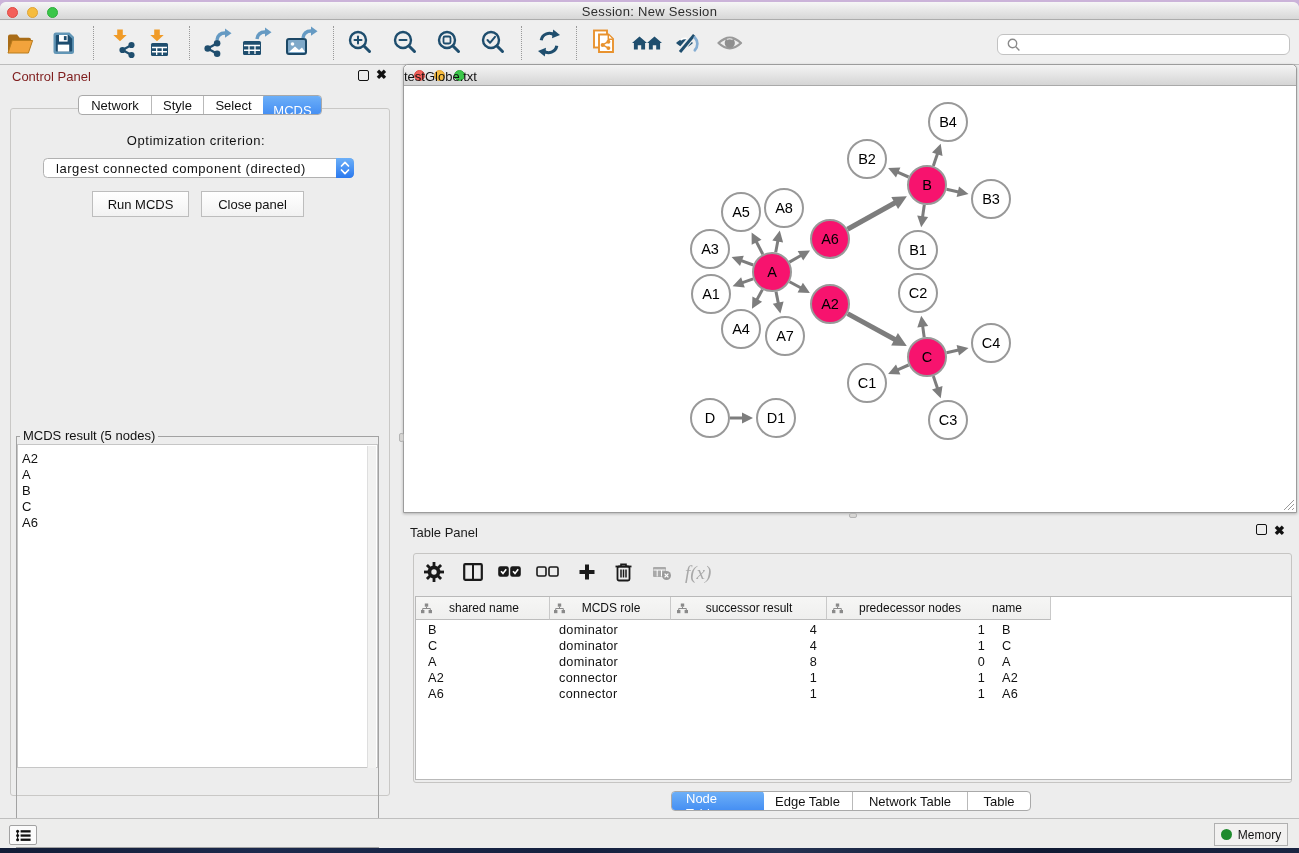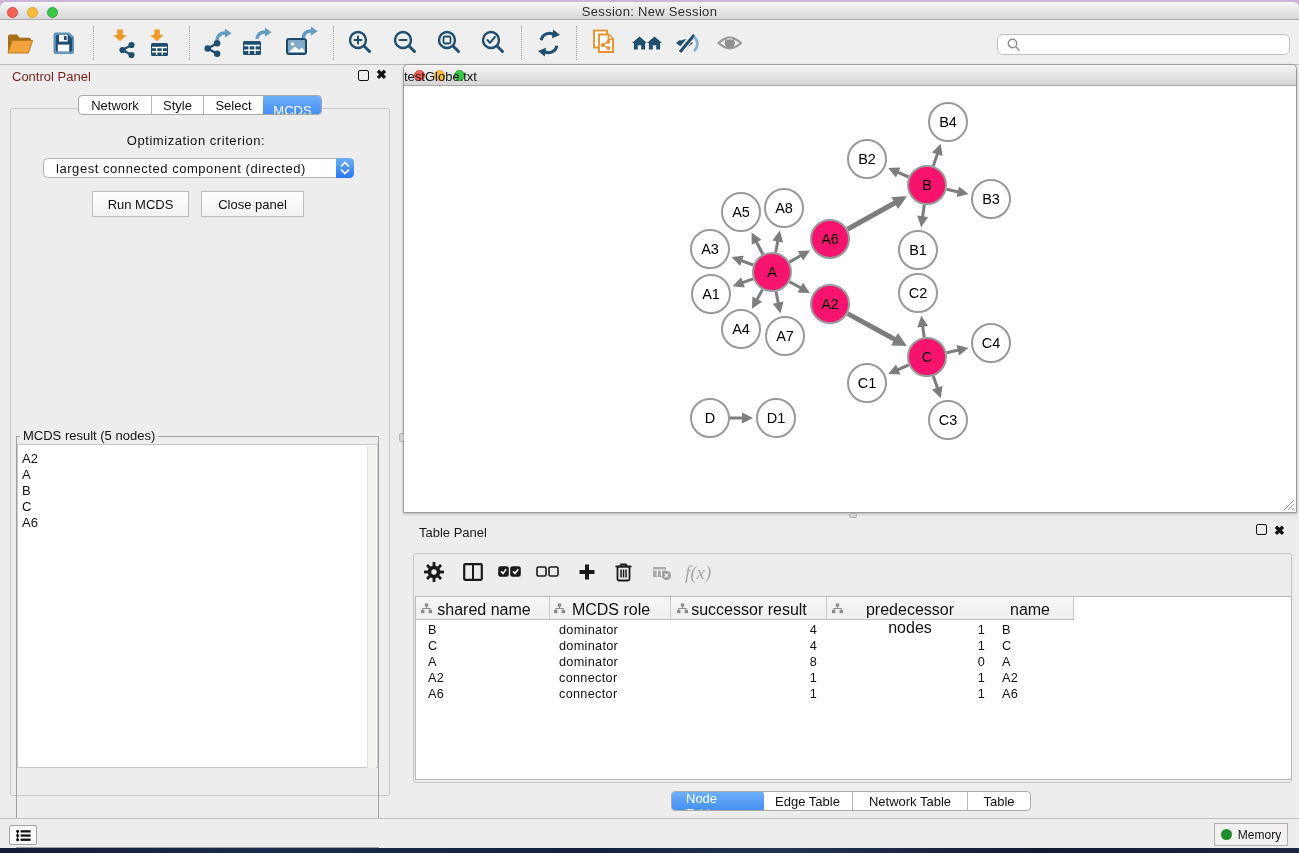--- a/index.html
+++ b/index.html
@@ -35,24 +35,24 @@
 #mcds .leg{position:absolute;left:3px;top:-9px;background:#ededed;padding:0 3px;font-size:13px;color:#111;line-height:15px}
 #mcdslist{position:absolute;left:0px;top:7px;width:361px;height:324px;background:#fff;border:1px solid #c6c6c6;font-size:13px;color:#111;padding-top:6px}
 #mcdslist .it{padding-left:4px;height:16px;line-height:16px}
 #mcdstrack{position:absolute;right:1px;top:1px;width:9px;height:322px;background:#f2f2f1;border-left:1px solid #dedede}
 
 #netwin{left:403px;top:62px;width:894px;height:449px;background:#fff;border:1px solid #9c9c9c;border-radius:5px 5px 0 0;box-shadow:0 1px 3px rgba(0,0,0,.25)}
 #nettitle{position:absolute;left:0;top:0;width:100%;height:21px;background:linear-gradient(#f4f4f4,#d5d5d5);border-bottom:1px solid #a9a9a9;border-radius:5px 5px 0 0}
 #nettitle .t{position:absolute;width:100%;text-align:left;top:4px;font-size:13px;color:#111}
 .grip{position:absolute;right:2px;bottom:2px;width:11px;height:11px}
 
-#tpTitle{left:419px;top:523px;font-size:13px;color:#1b1b1b}
+#tpTitle{left:410px;top:523px;font-size:13px;color:#1b1b1b}
 #tpInner{left:413px;top:551px;width:879px;height:230px;border:1px solid #c6c5c3;border-radius:3px;background:#ededed}
 #ttable{left:415px;top:594px;width:877px;height:184px;background:#fff;border:1px solid #b9b9b9}
-.thdr{position:absolute;top:0;height:23px;background:linear-gradient(#f6f6f5,#efefee);border-right:1px solid #c9c9c9;border-bottom:1px solid #bdbdbd;font-size:16px;color:#111;display:flex;align-items:center;justify-content:center}
+.thdr{position:absolute;top:0;height:23px;background:linear-gradient(#f6f6f5,#efefee);border-right:1px solid #c9c9c9;border-bottom:1px solid #bdbdbd;font-size:12px;color:#111;display:flex;align-items:center;justify-content:center}
 .cell{position:absolute;height:16px;line-height:16px;font-size:12.7px;letter-spacing:0.3px;color:#111}
 .bottabs{left:671px;top:789px;width:360px}
 
 #statusbar{left:0;top:816px;width:1299px;height:29px;border-top:1px solid #bfbfbf;background:#ededec}
 #listbtn{position:absolute;left:9px;top:6px;width:28px;height:20px;background:#fbfbfb;border:1px solid #a2a2a2;border-radius:2px;display:flex;align-items:center;justify-content:center}
 #membtn{position:absolute;left:1214px;top:4px;width:74px;height:23px;background:#f2f1f0;border:1px solid #b0b0b0;display:flex;align-items:center;justify-content:center;font-size:12px;color:#111}
 #membtn .dot{width:11px;height:11px;border-radius:50%;background:#1e8b2d;margin-right:6px}
 </style></head>
 <body>
 <div id="page">
@@ -426,21 +426,21 @@
         </div>
         <div class="thdr" style="left:134px;width:121px">
           <span style="position:absolute;left:1px;width:120px;text-align:center;top:4px">MCDS role</span>
         </div>
         <div class="thdr" style="left:255px;width:156px">
           <span style="position:absolute;left:18px;width:120px;text-align:center;top:4px">successor result</span>
         </div>
         <div class="thdr" style="left:411px;width:166px">
           <span style="position:absolute;left:23px;width:120px;text-align:center;top:4px">predecessor nodes</span>
         </div>
-        <div class="thdr" style="left:576px;width:82px">
+        <div class="thdr" style="left:553px;width:82px">
           <span style="position:absolute;left:-22px;width:120px;text-align:center;top:4px">name</span>
         </div>
         <svg style="position:absolute;left:5px;top:6px" width="11" height="11" viewBox="0 0 11 11">
           <g fill="#8a8a8a">
             <rect x="3.8" y="0.5" width="3.4" height="3.2"></rect>
             <rect x="0" y="7" width="3.4" height="3.2"></rect>
             <rect x="7.6" y="7" width="3.4" height="3.2"></rect>
           </g>
           <g stroke="#8a8a8a" stroke-width="1" fill="none">
             <path d="M5.5 3.7 V5.5 M1.7 7 V5.5 H9.3 V7"></path>

